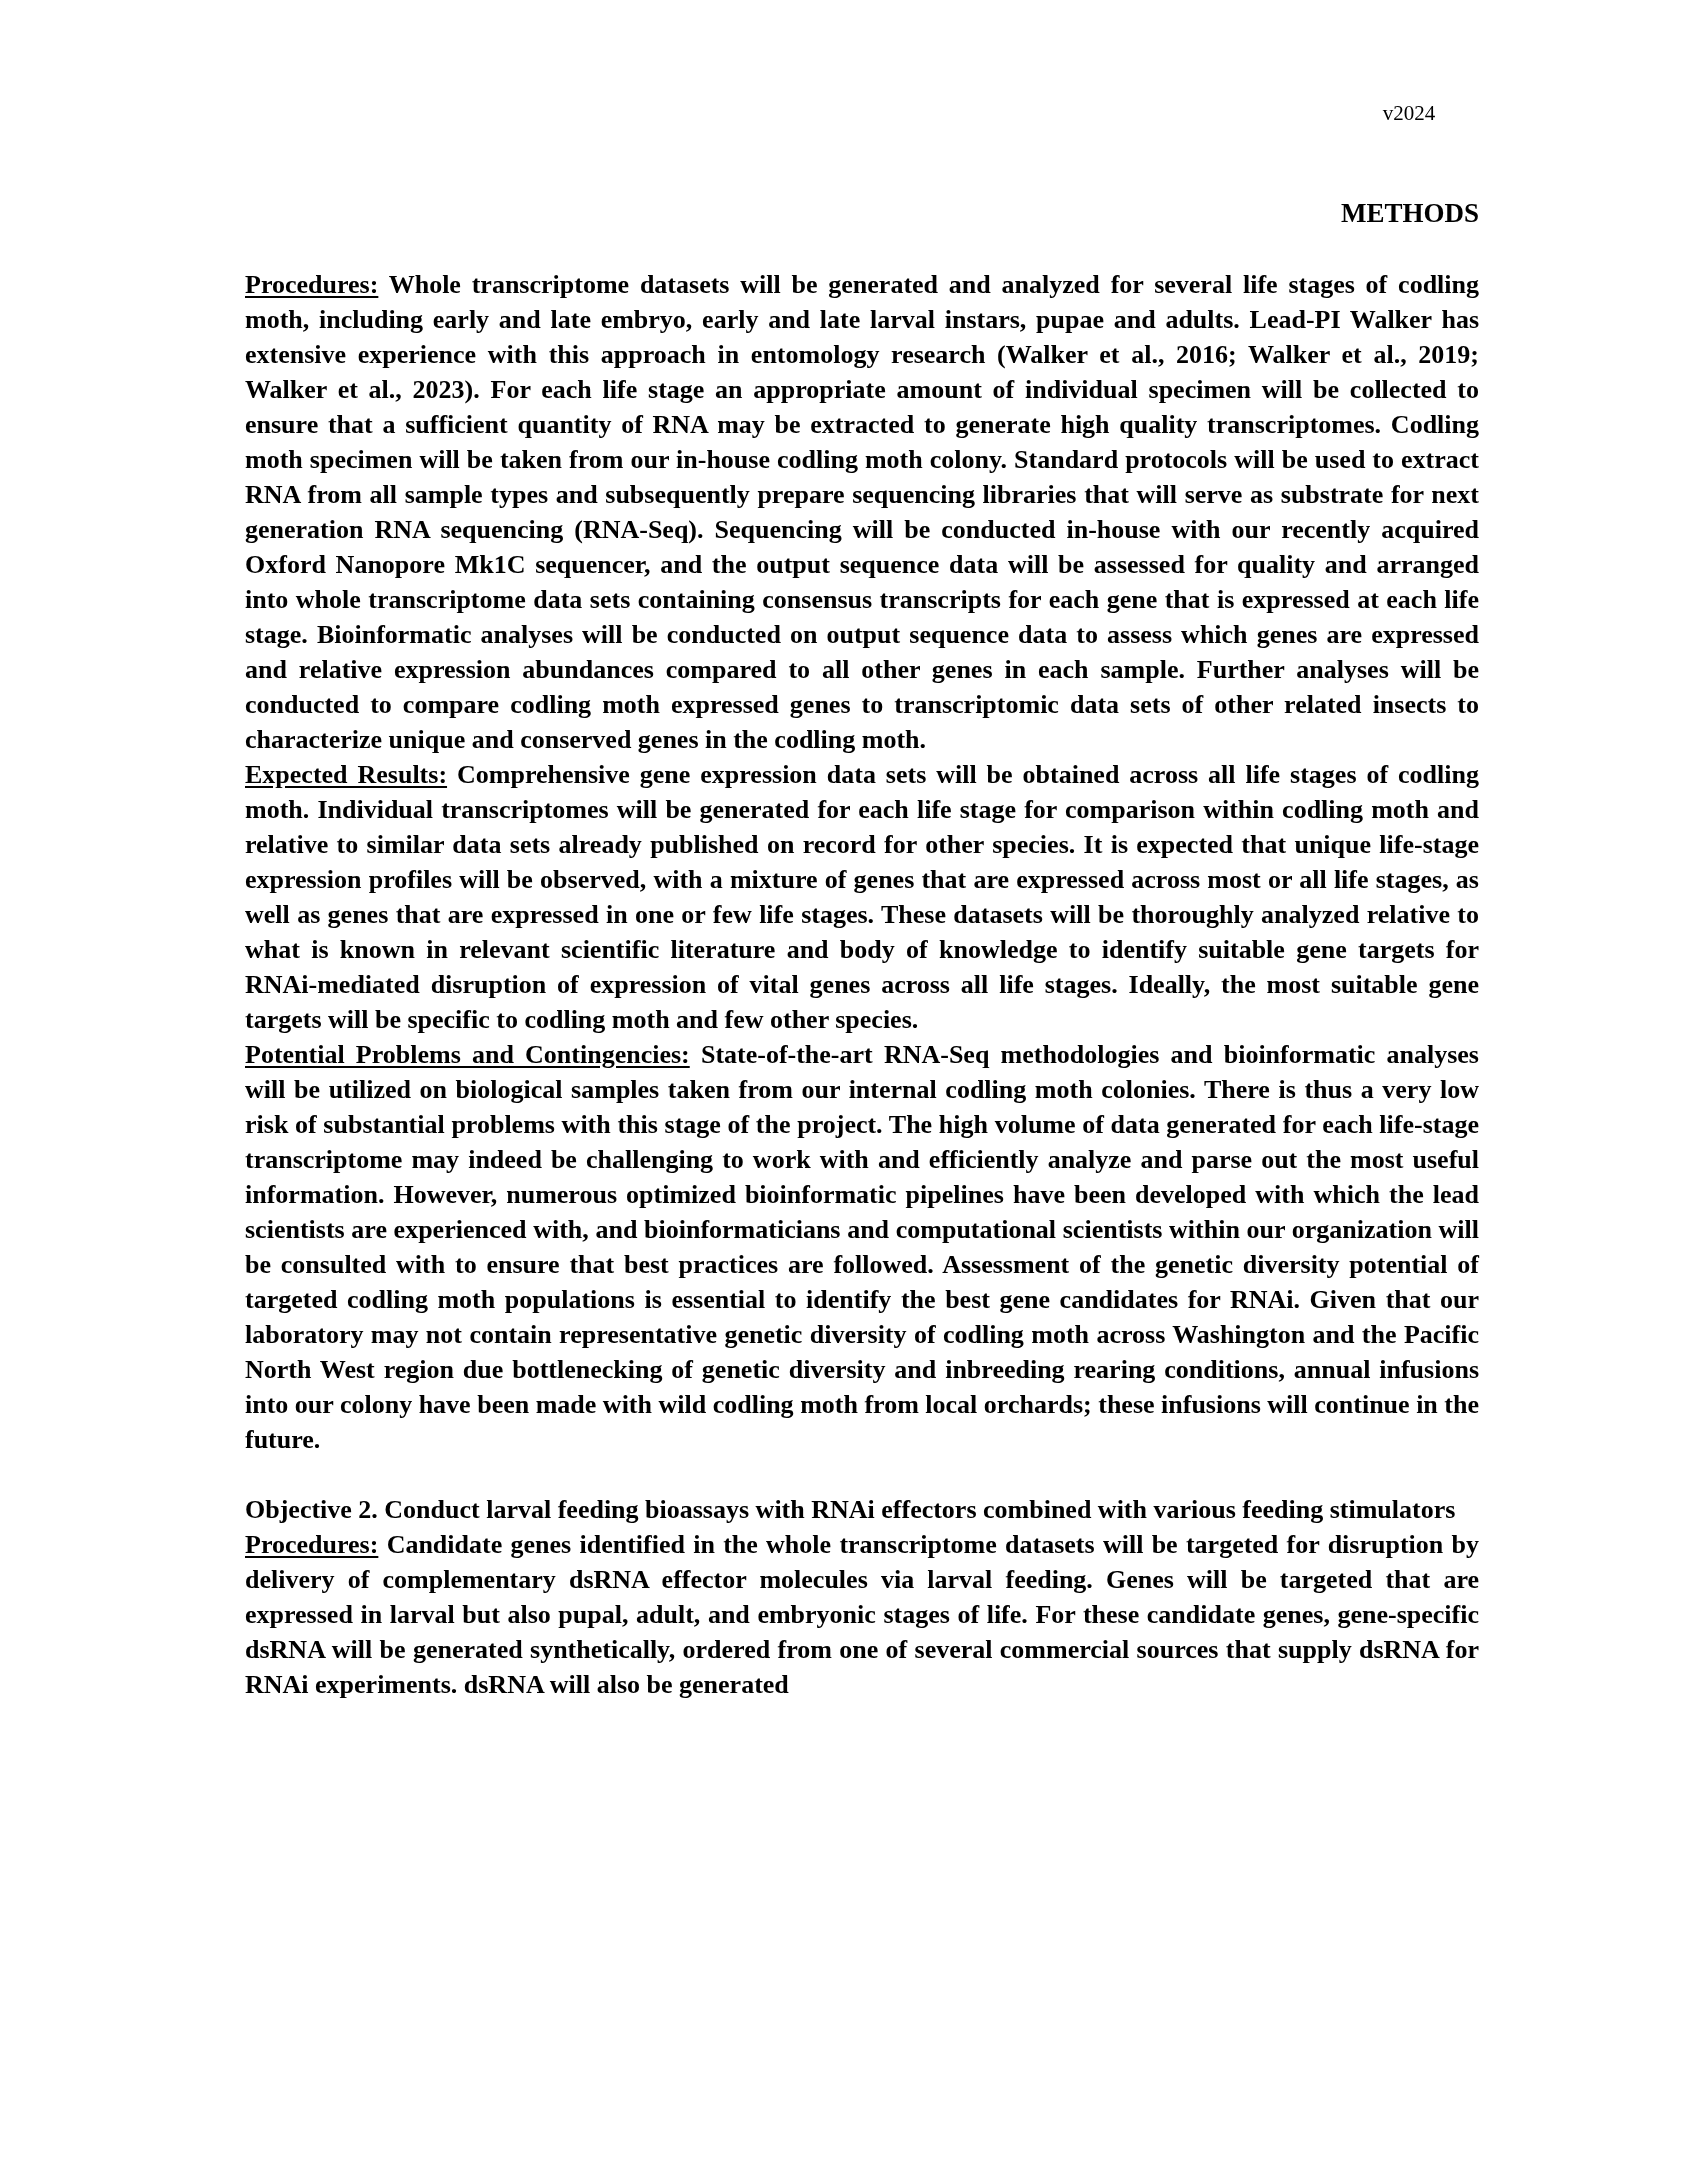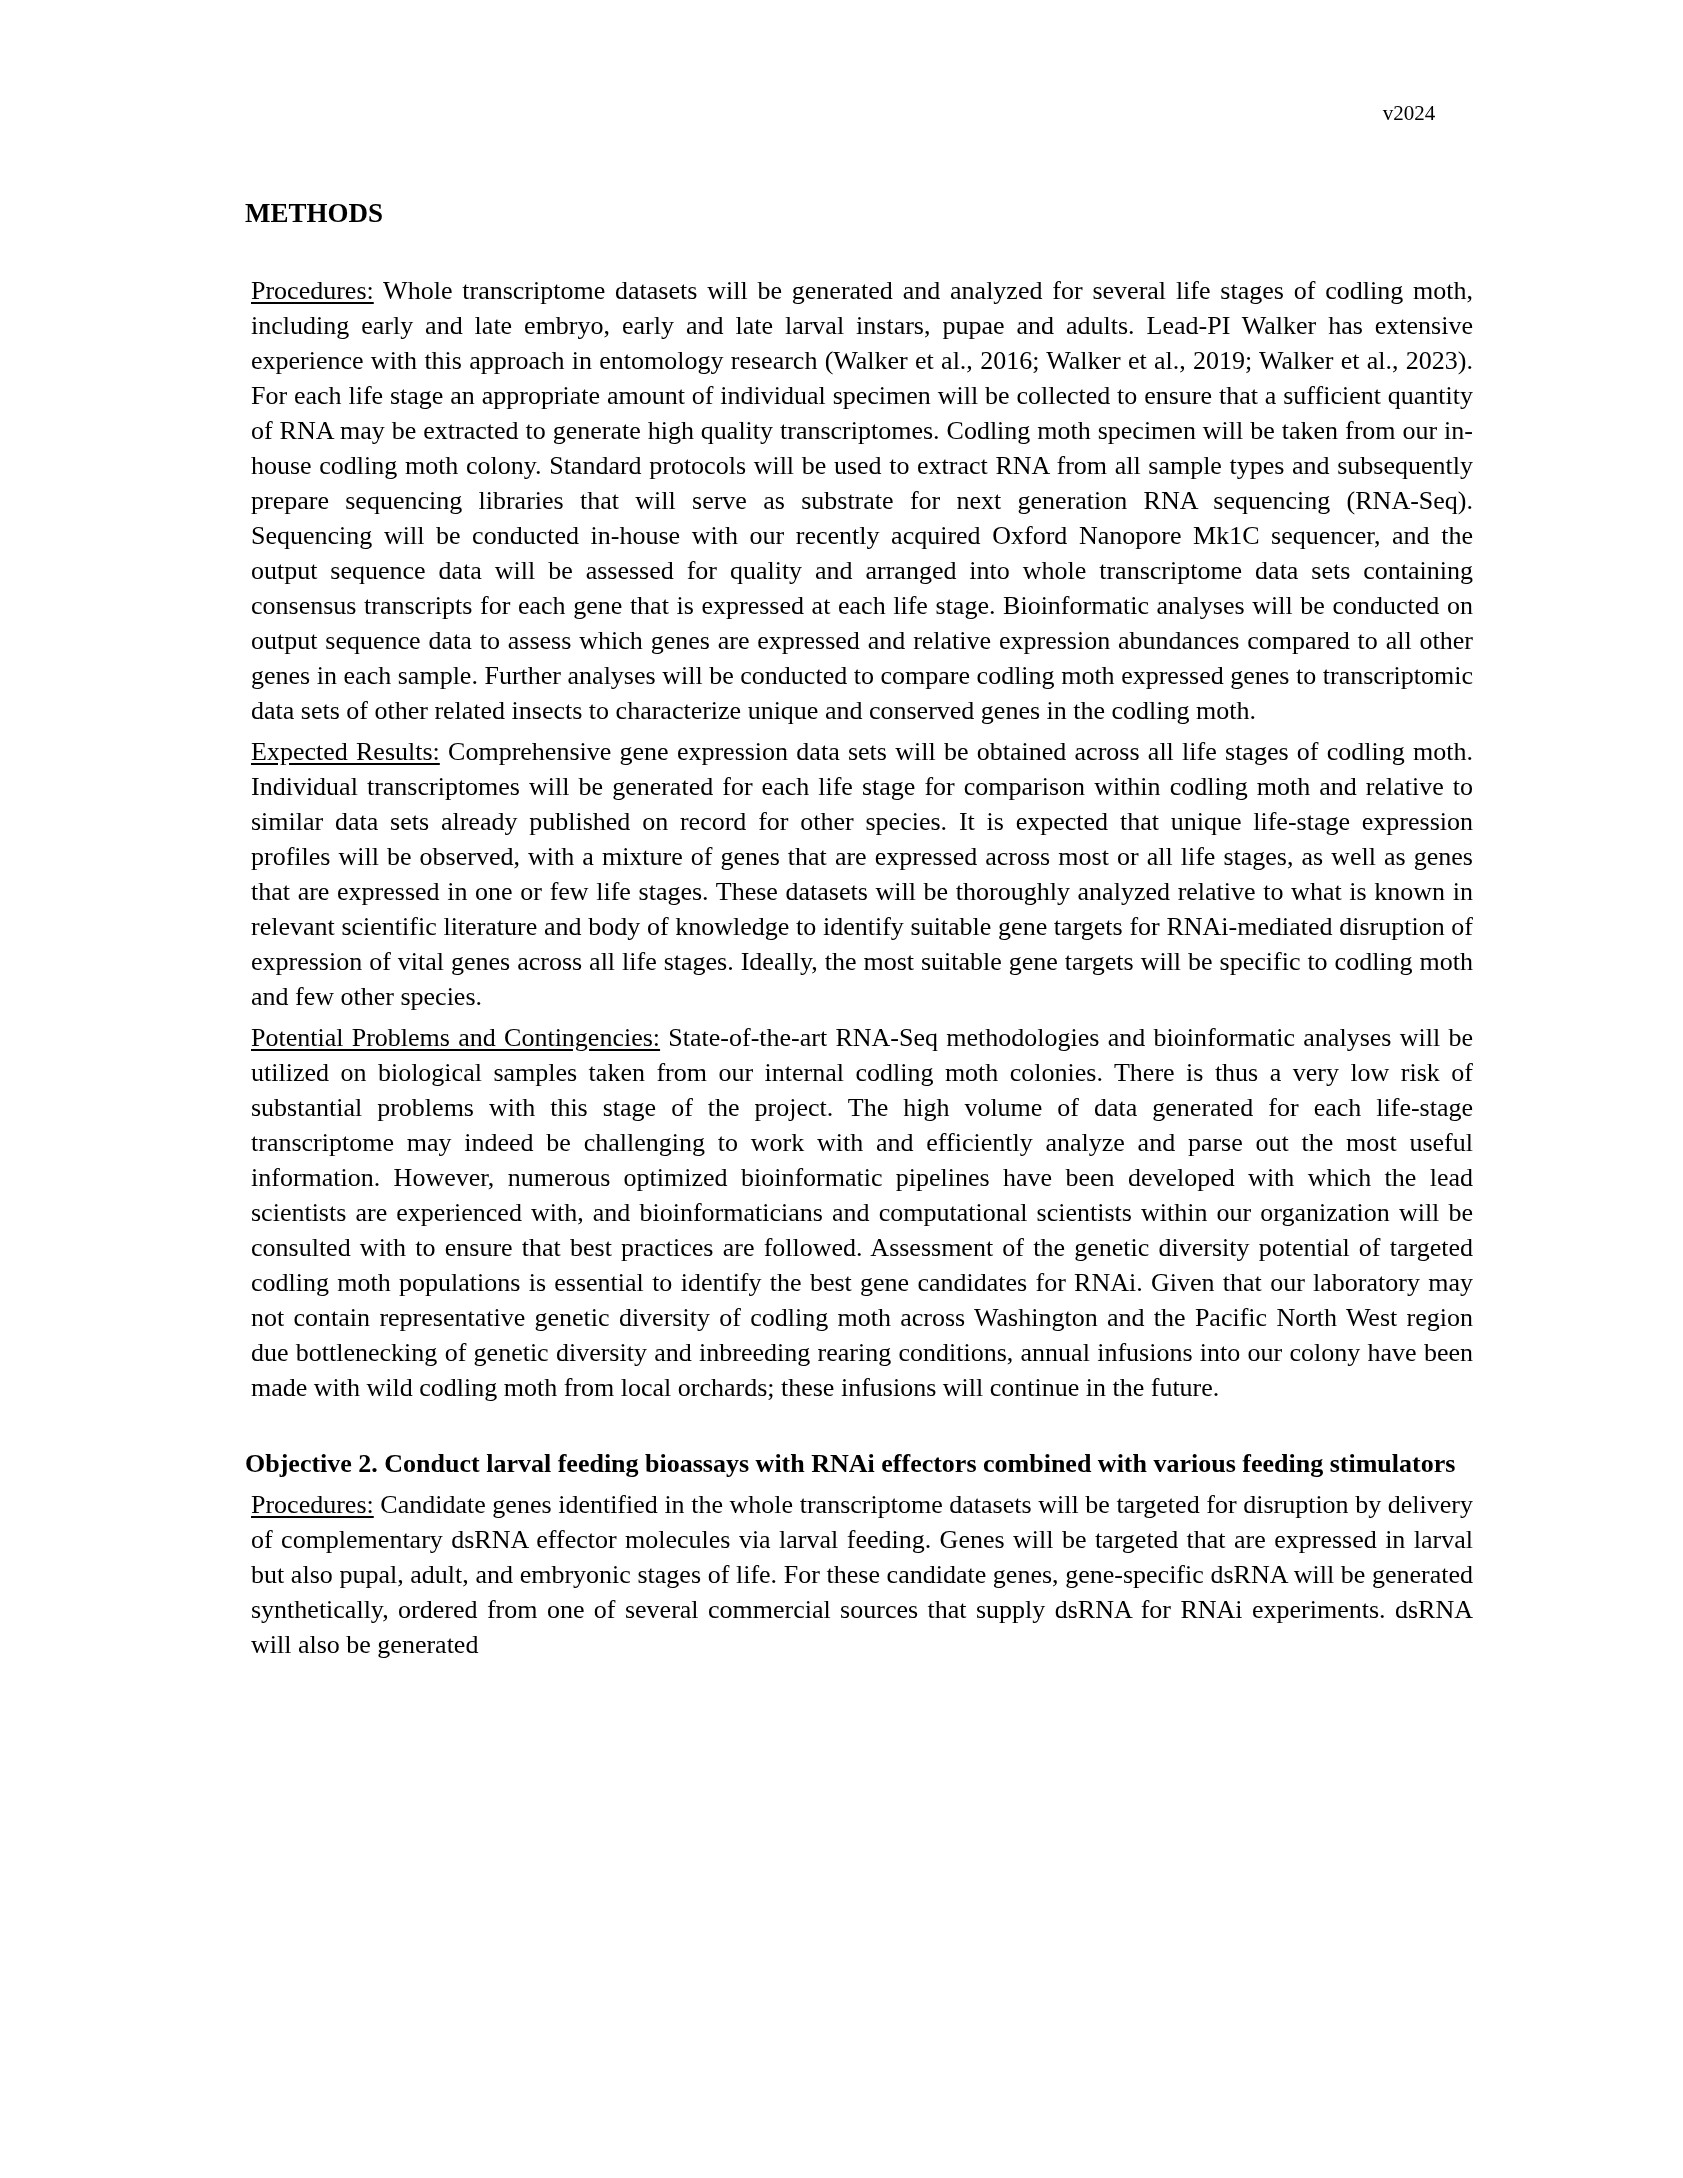--- a/index.html
+++ b/index.html
@@ -22,41 +22,42 @@
       width: 144px;
       text-align: center;
       font-size: 21px;
       line-height: 26px;
     }
     .page-title {
       position: absolute;
       top: 196px;
       left: 245px;
       width: 1234px;
-      text-align: left;
+      text-align: right;
       font-weight: bold;
       font-size: 27px;
       line-height: 34px;
     }
     .content {
       position: absolute;
       top: 267px;
       left: 245px;
       width: 1234px;
       font-size: 26px;
       line-height: 35px;
     }
     .objective-heading {
       font-weight: bold;
       margin: 0;
       text-align: left;
     }
     .para {
-      margin: 6px;
+      margin: 0;
       text-align: justify;
+      font-weight: bold;
     }
     .para-label {
       text-decoration: underline;
       text-underline-offset: 3px;
     }
     .section-gap {
       height: 35px;
     }
   </style>
 </head>

